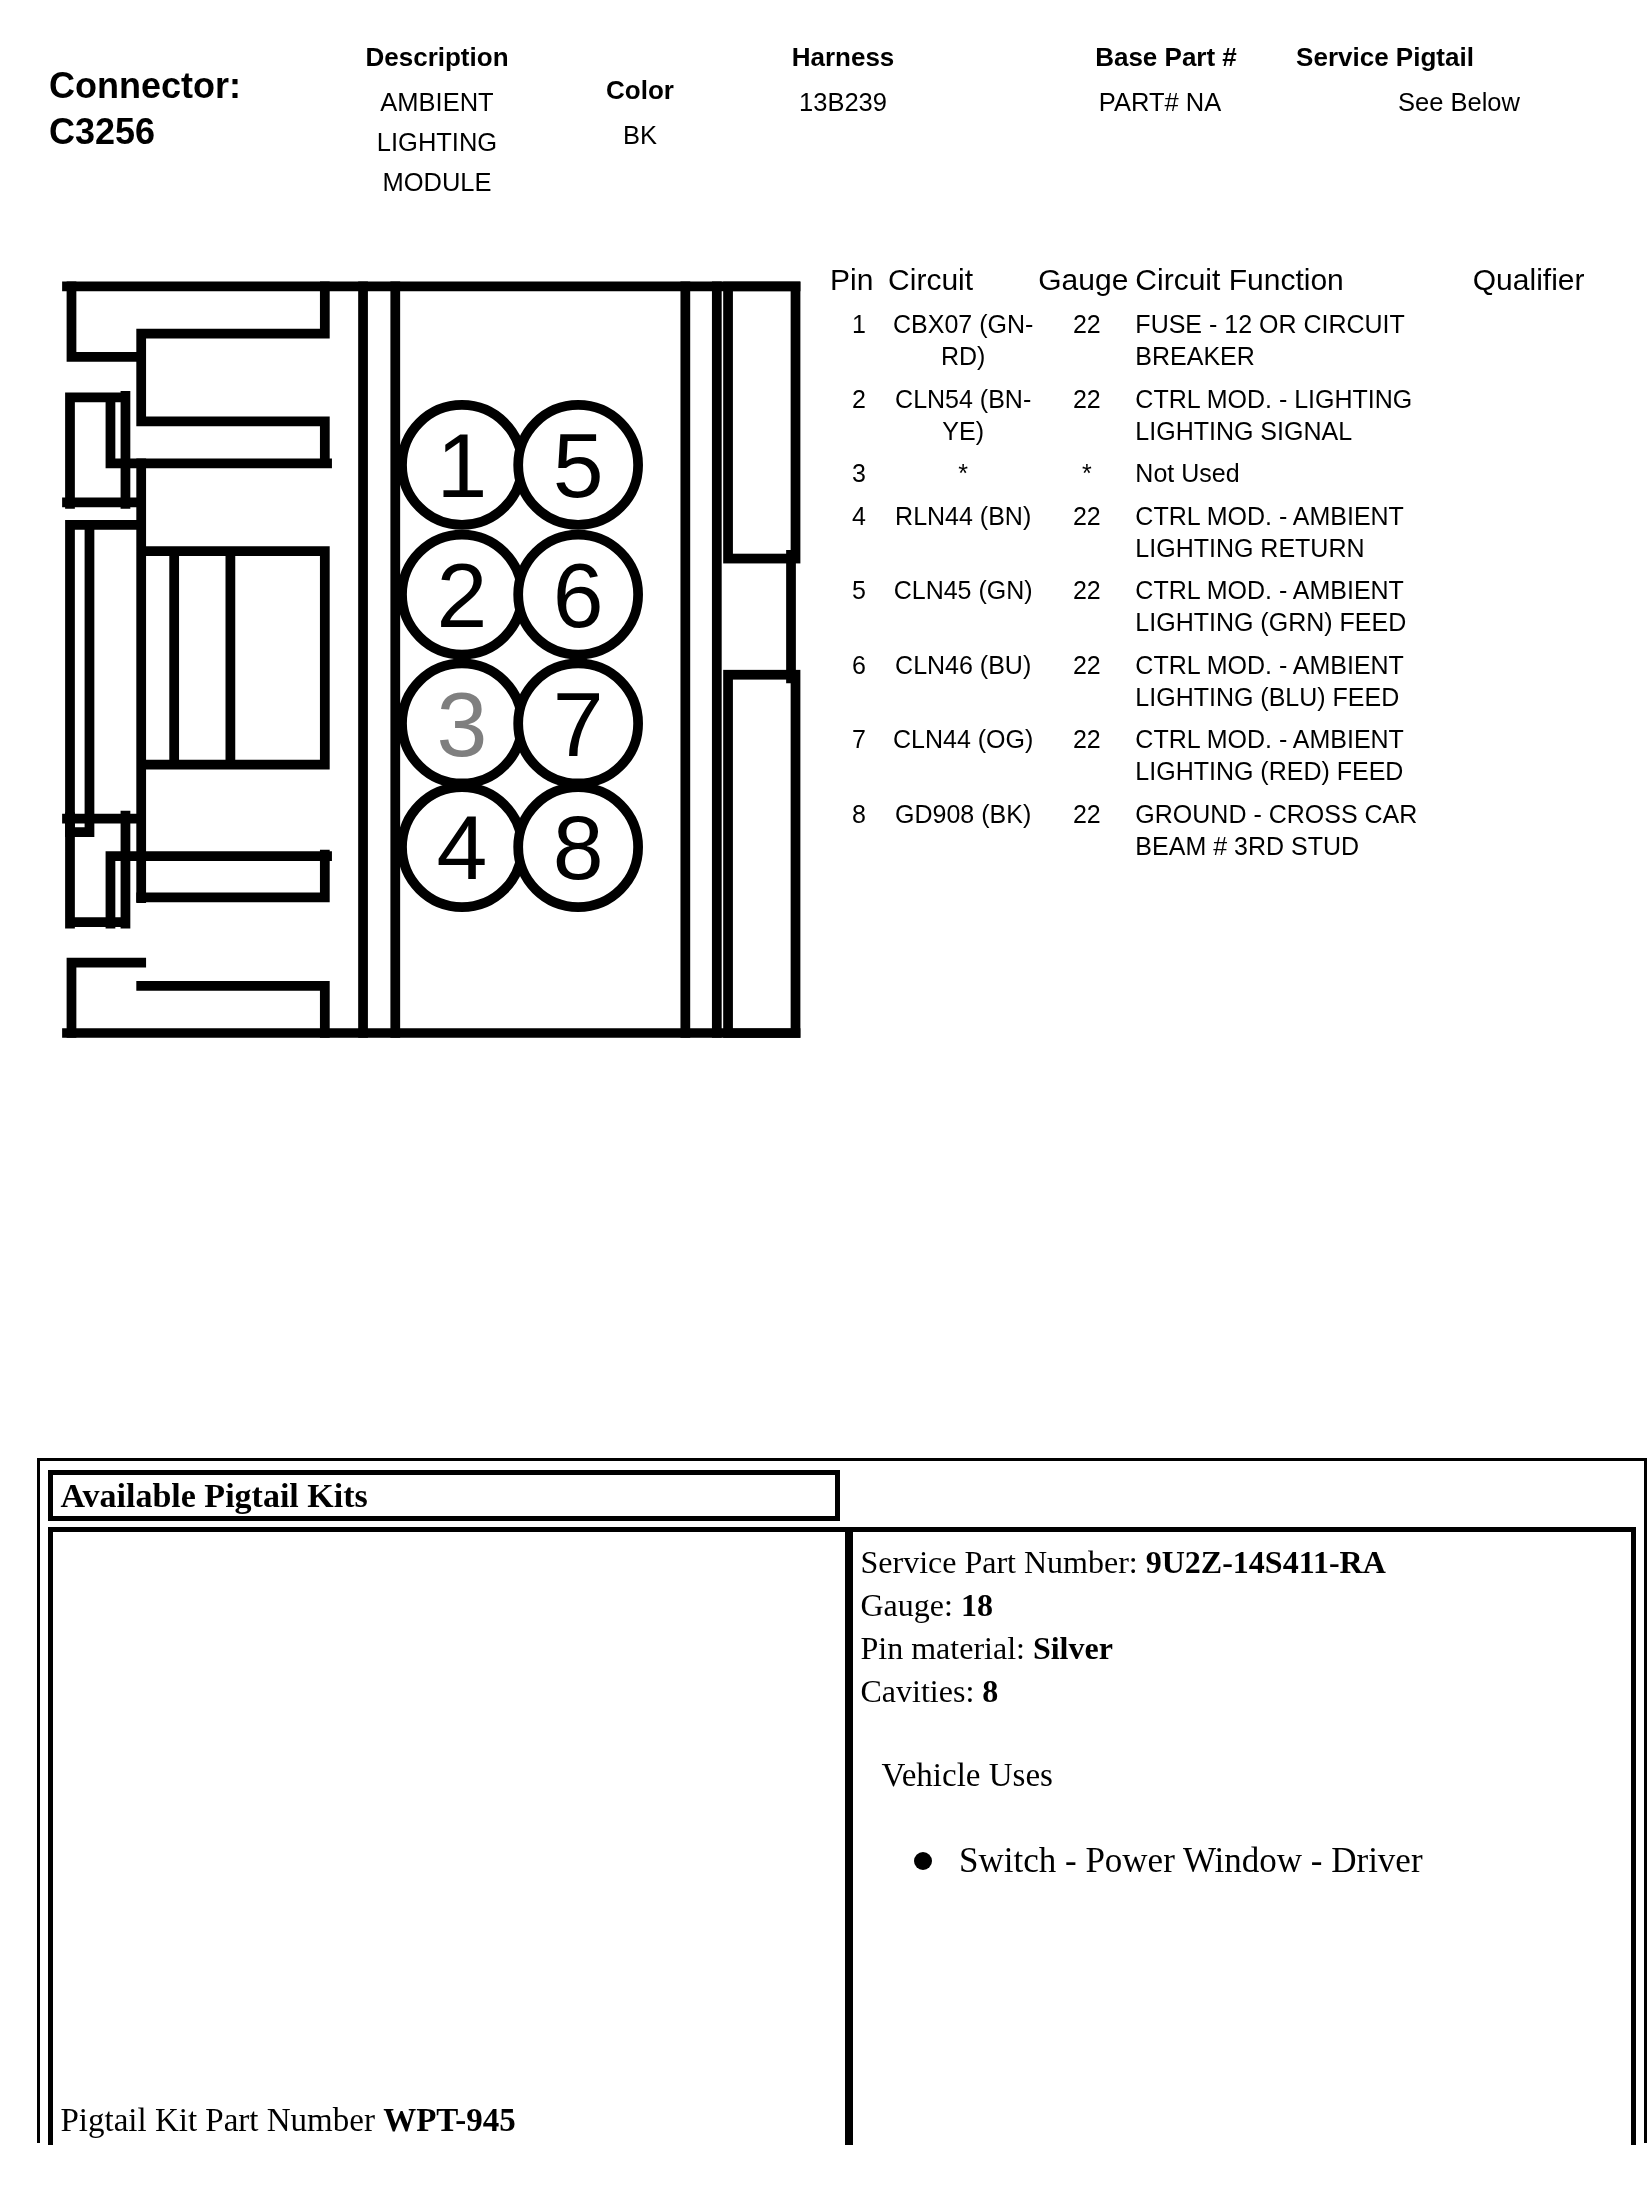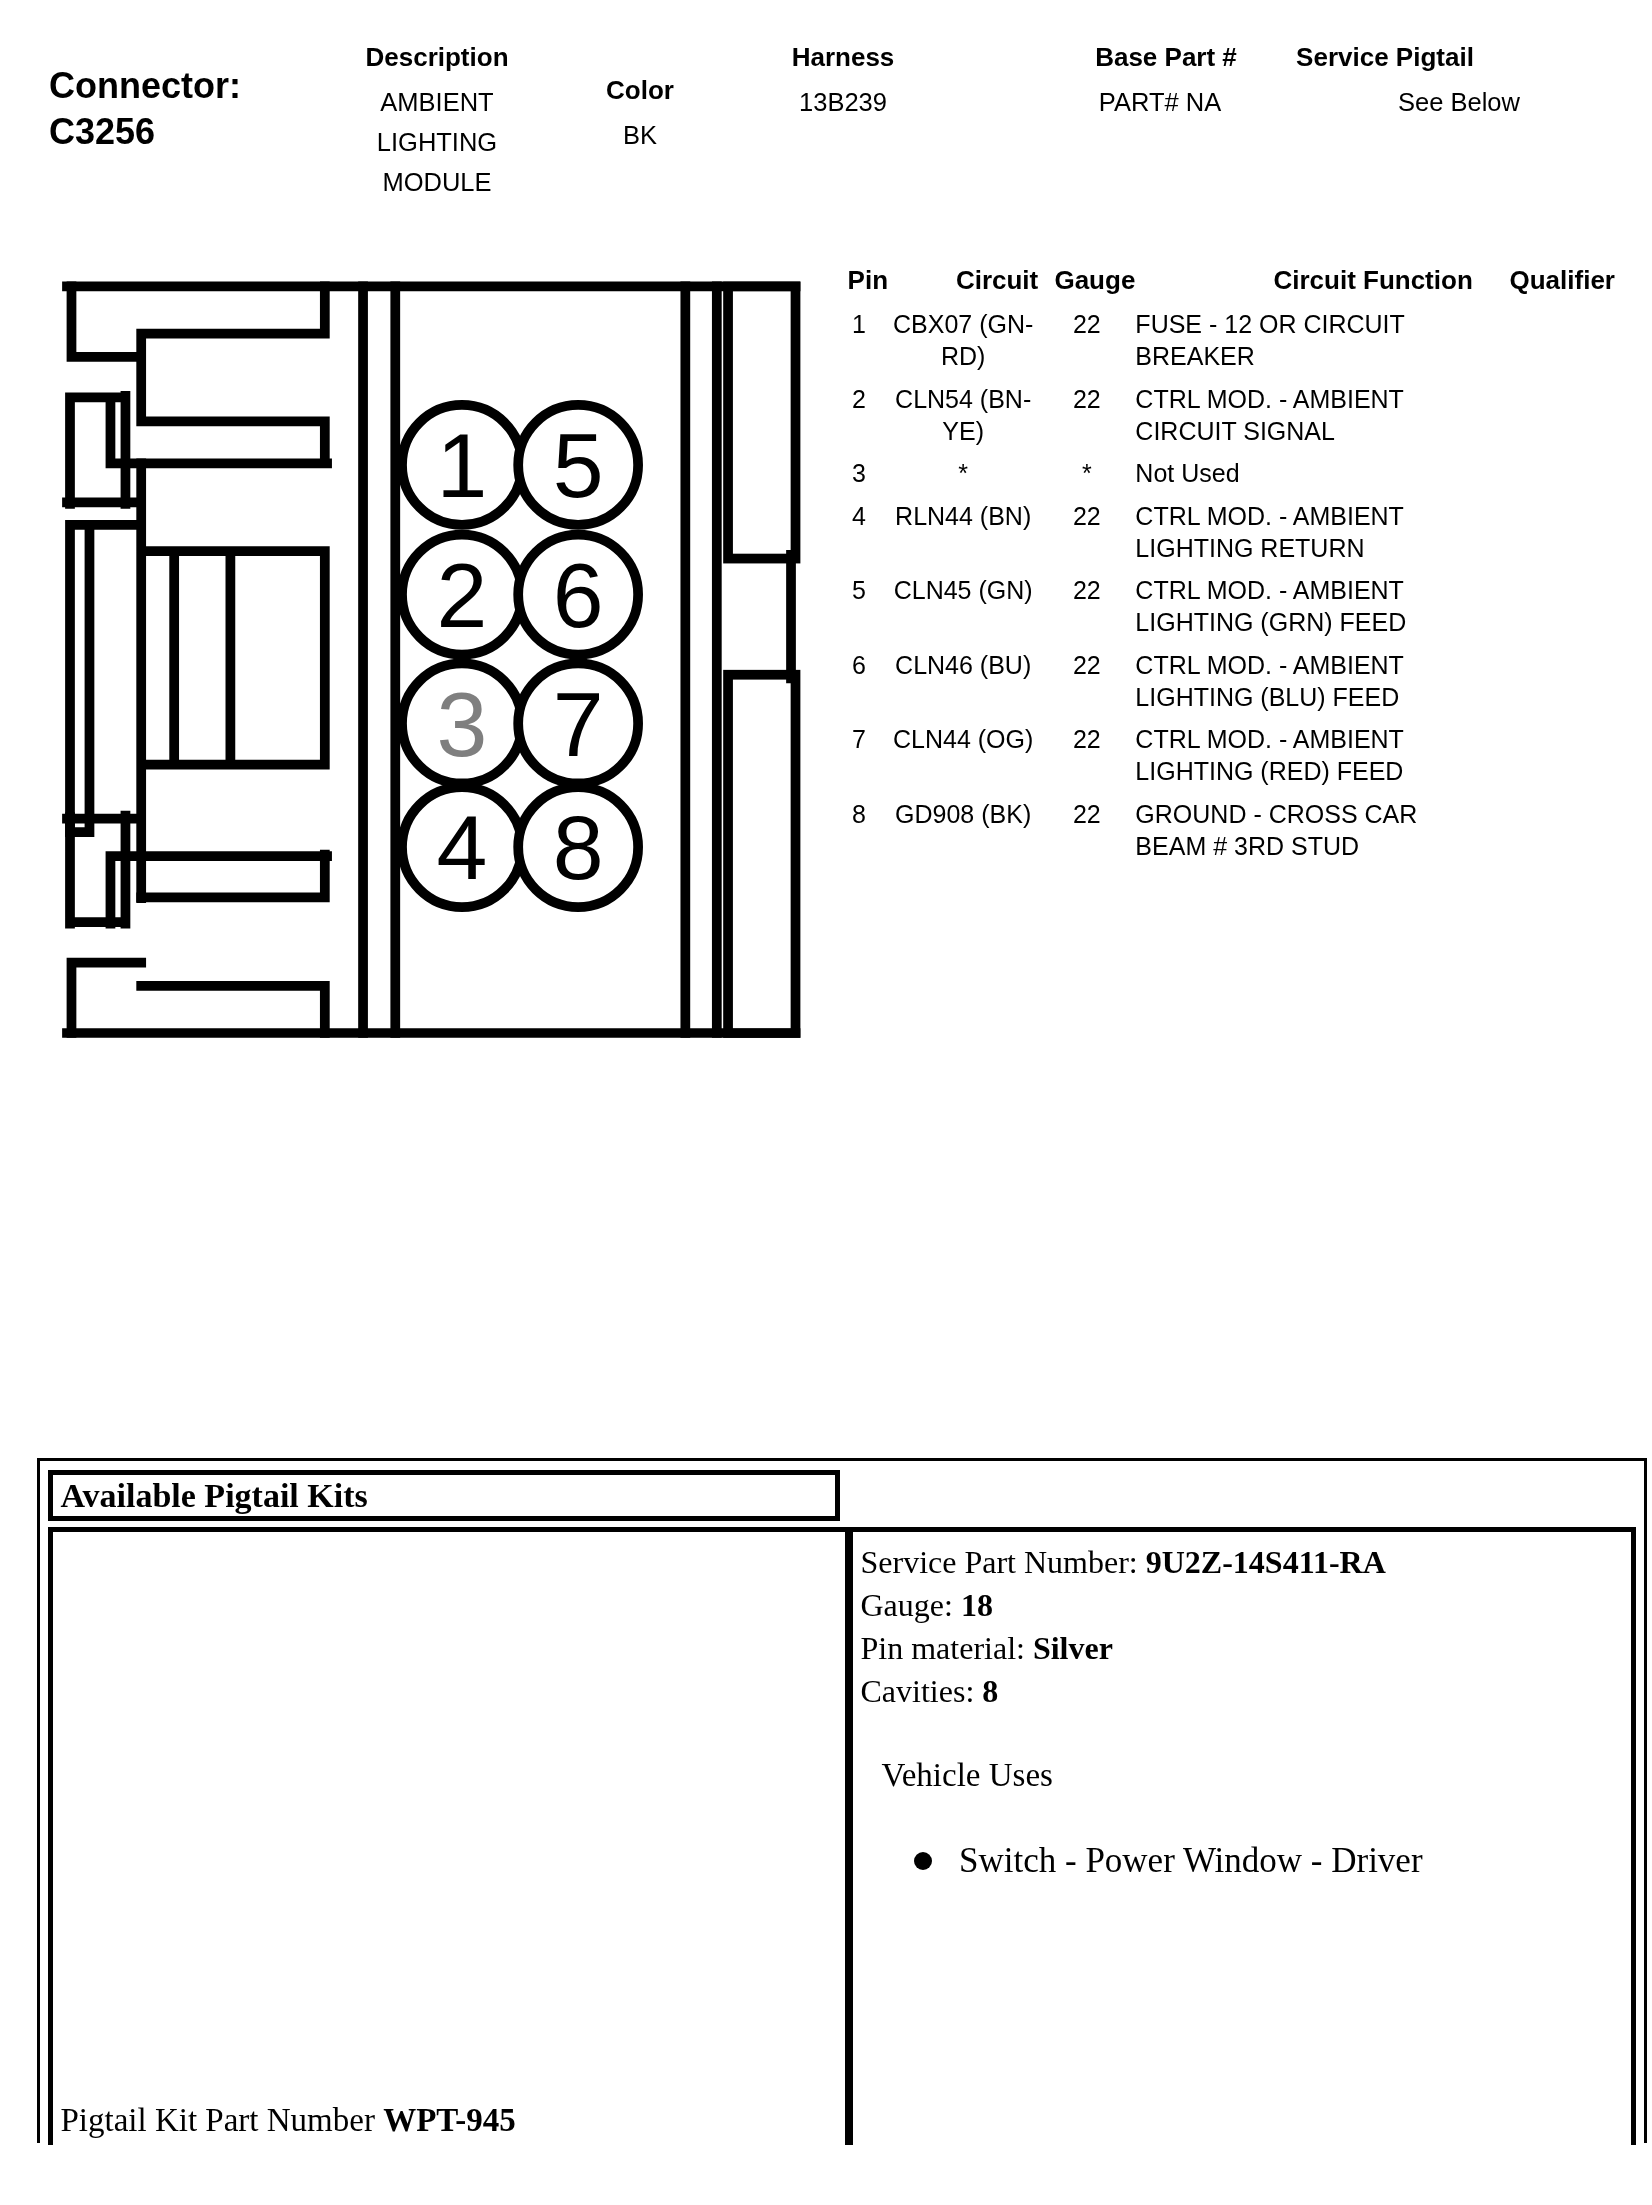--- a/index.html
+++ b/index.html
@@ -11,21 +11,21 @@
   
   .conn-title{left:49px;top:63px;font-size:36px;font-weight:bold;line-height:46px;}
   .fld-label{font-size:26px;font-weight:bold;white-space:nowrap;}
   .fld-value{font-size:25.5px;white-space:nowrap;}
   .desc-value{font-size:25.5px;line-height:40px;width:180px;}
 
   
   .pin-table-wrap{left:830px;top:264px;width:794px;}
   table.pins{border-collapse:collapse;table-layout:fixed;width:785px;}
   table.pins td,table.pins th{vertical-align:top;padding:0;font-size:25px;line-height:32px;}
-  table.pins th{font-size:26px;font-weight:bold;padding-bottom:12px;text-align:right;}
+  table.pins th{font-size:30px;font-weight:normal;padding-bottom:12px;text-align:left;}
   table.pins td{padding-bottom:10.5px;}
   td.c-pin{text-align:center;}
   td.c-circuit{text-align:center;}
   td.c-gauge{text-align:center;}
   td.c-func{text-align:left;padding-left:7.5px;padding-right:10.5px;}
   td.c-qual{text-align:center;}
   col.w-pin{width:58px;}col.w-circuit{width:150px;}col.w-gauge{width:97px;}
   col.w-func{width:337px;}col.w-qual{width:142px;}
 
   
@@ -147,21 +147,21 @@
       <td class="c-pin">1</td>
       <td class="c-circuit">CBX07 (GN-RD)</td>
       <td class="c-gauge">22</td>
       <td class="c-func">FUSE - 12 OR CIRCUIT BREAKER</td>
       <td class="c-qual"></td>
     </tr>
     <tr>
       <td class="c-pin">2</td>
       <td class="c-circuit">CLN54 (BN-YE)</td>
       <td class="c-gauge">22</td>
-      <td class="c-func">CTRL MOD. - AMBIENT CIRCUIT SIGNAL</td>
+      <td class="c-func">CTRL MOD. - LIGHTING LIGHTING SIGNAL</td>
       <td class="c-qual"></td>
     </tr>
     <tr>
       <td class="c-pin">3</td>
       <td class="c-circuit">*</td>
       <td class="c-gauge">*</td>
       <td class="c-func">Not Used</td>
       <td class="c-qual"></td>
     </tr>
     <tr>

